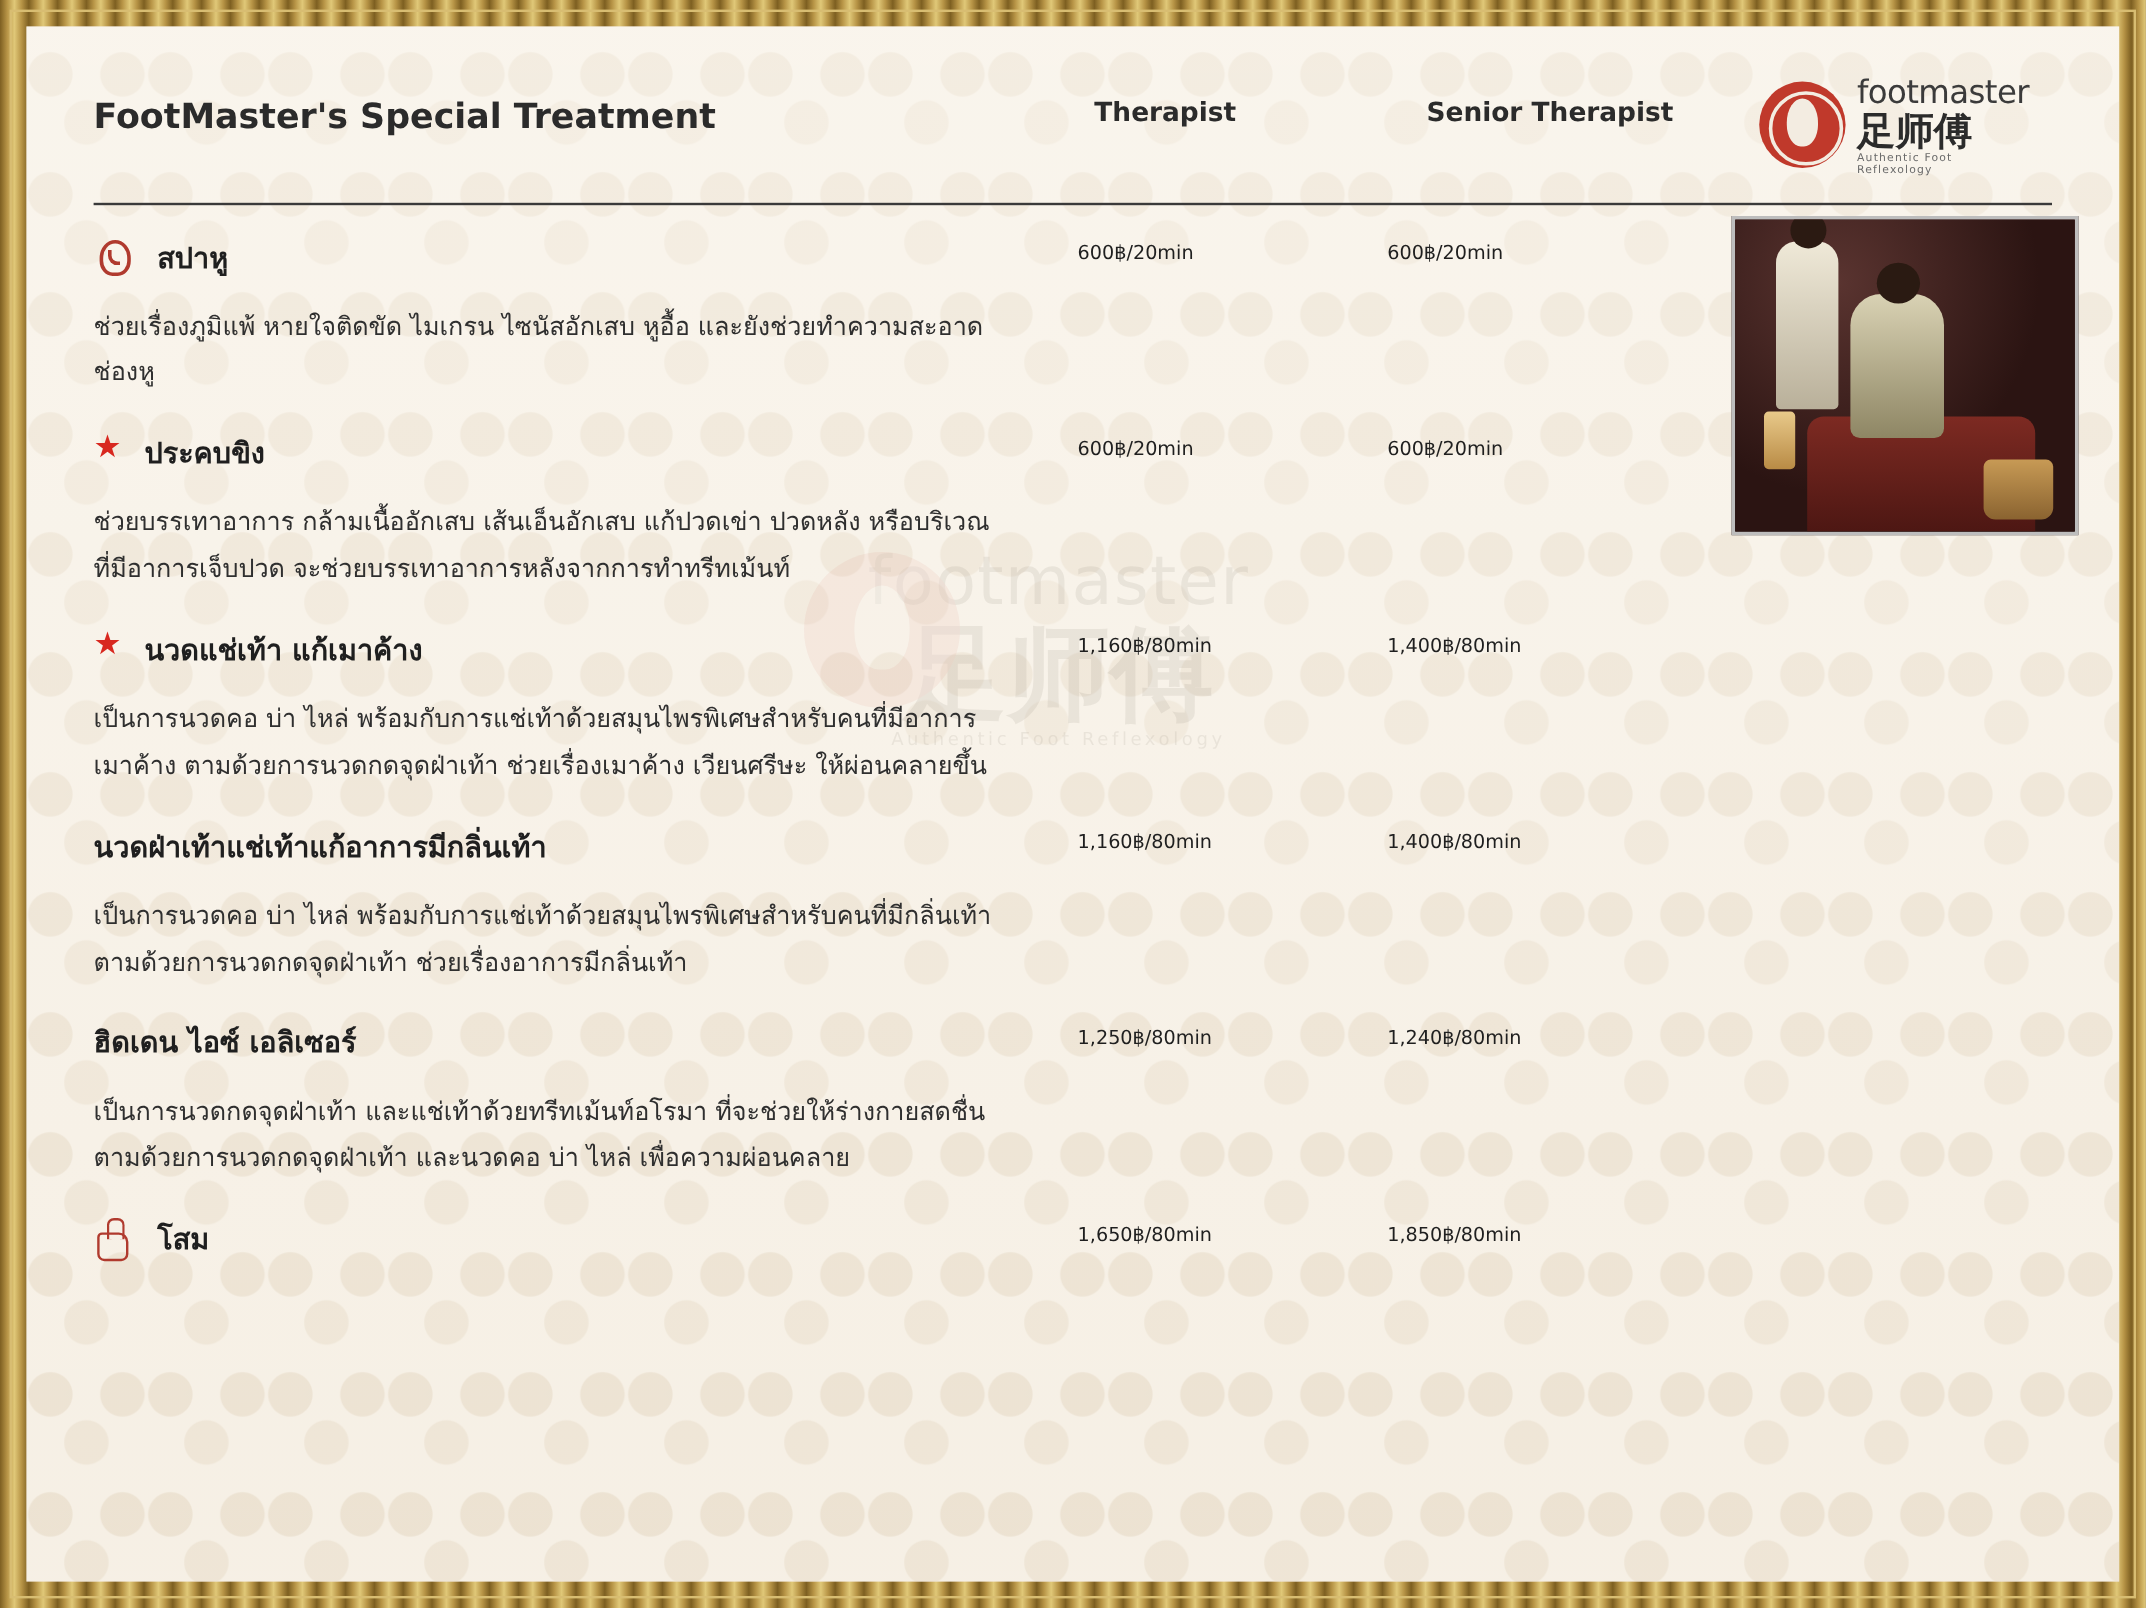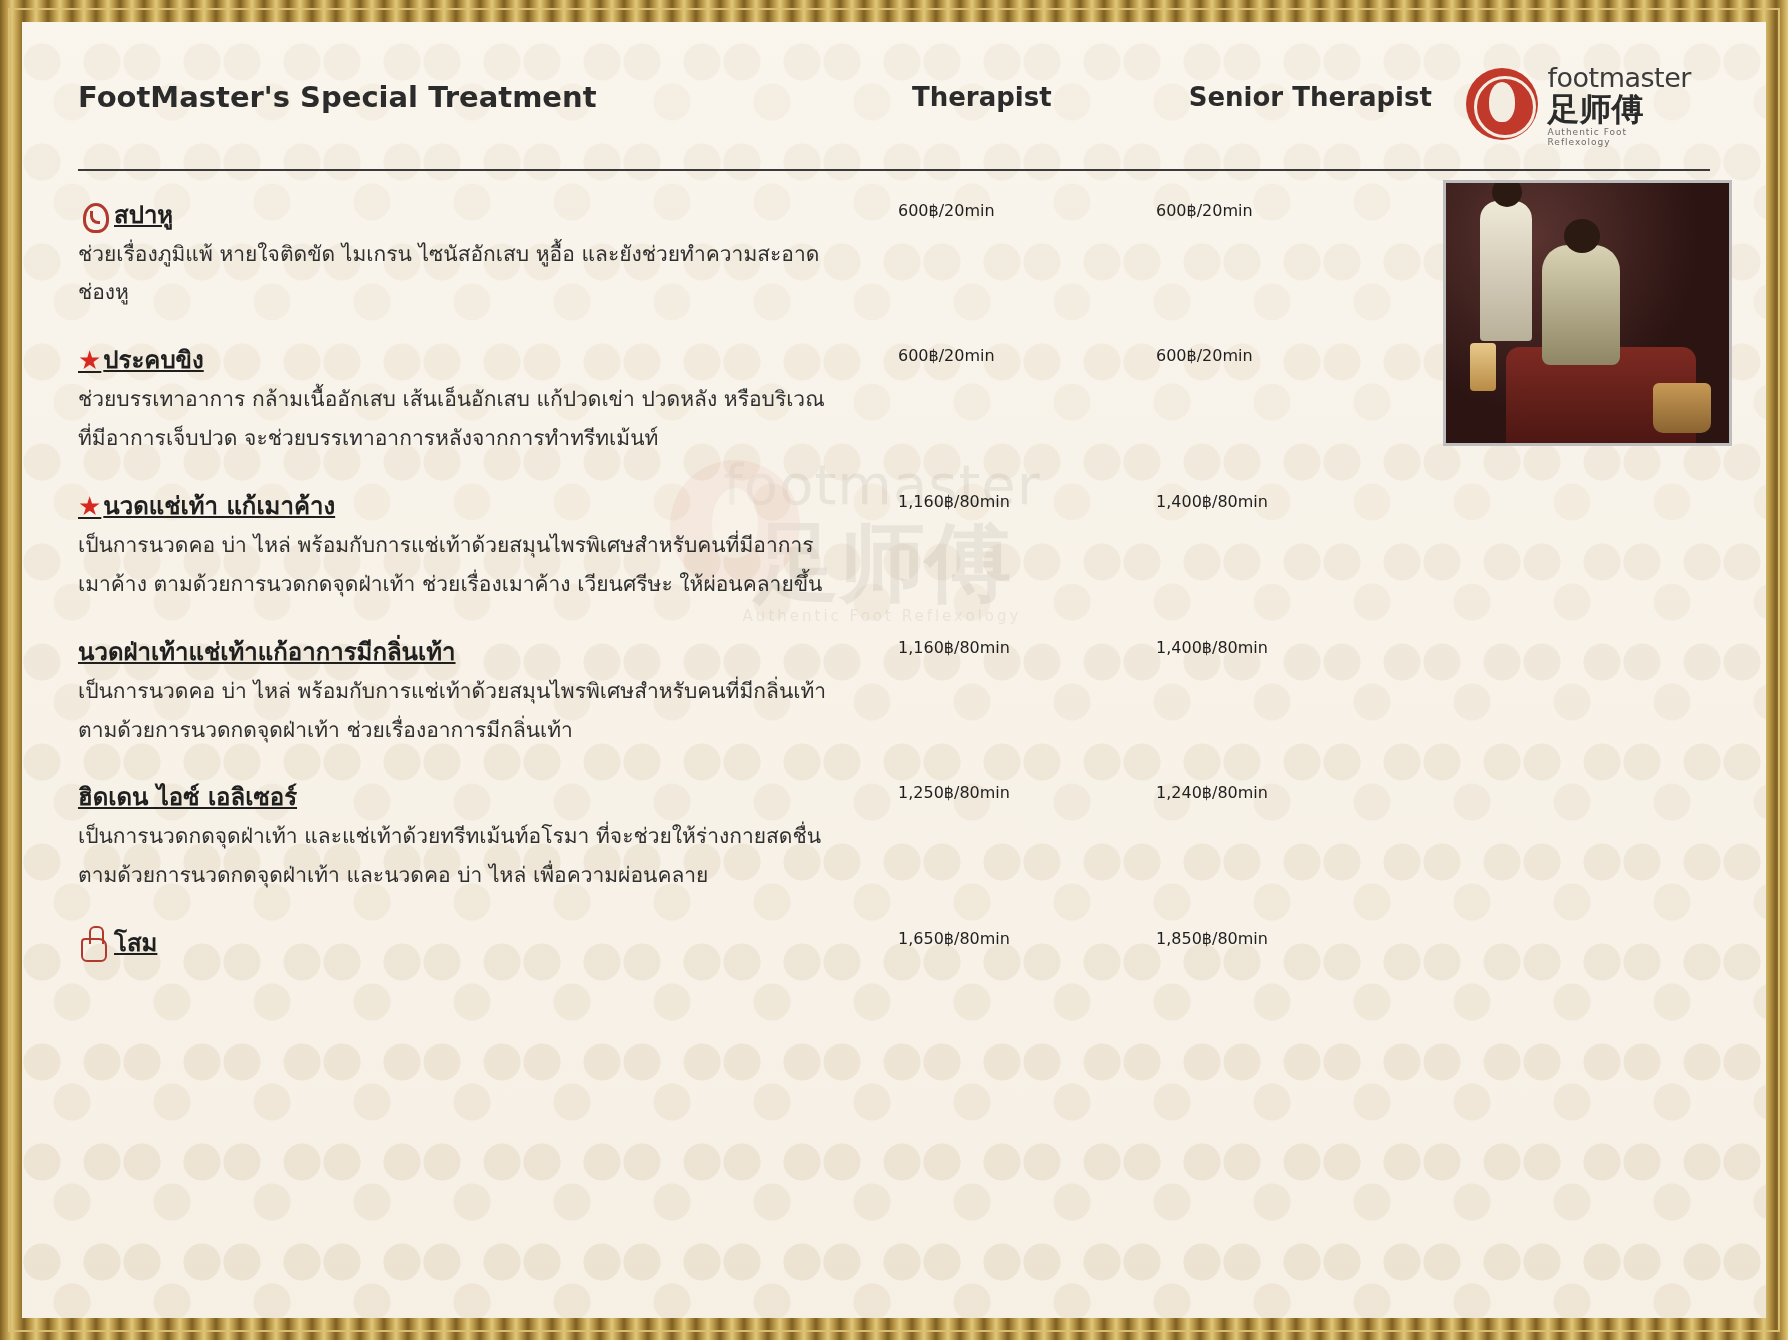--- a/index.html
+++ b/index.html
@@ -115,21 +115,21 @@
   }
   .head-title {
     width: 820px;
     font-size: 29px;
     font-weight: bold;
     color: #2b2b2b;
     padding-top: 18px;
   }
   .head-col {
     width: 258px;
-    font-size: 26px;
+    font-size: 22px;
     font-weight: bold;
     color: #2b2b2b;
     padding-top: 20px;
   }
   .logo {
     margin-left: auto;
     display: flex;
     align-items: center;
     gap: 10px;
     padding-right: 18px;
@@ -237,33 +237,31 @@
   
   .rows { margin-top: 26px; }
   .row {
     display: flex;
     align-items: flex-start;
     margin-bottom: 30px;
   }
   .row-main { width: 820px; padding-right: 40px; box-sizing: border-box; }
   .row-title {
     display: flex;
-    align-items: center;
-    gap: 0;
+    gap: 17px;
     font-size: 24px;
     font-weight: bold;
     color: #1f1f1f;
     line-height: 1.5;
-    text-decoration: underline;
   }
   .row-desc {
     font-size: 21px;
     color: #2f2f2f;
     line-height: 1.85;
-    margin-top: 2px;
+    margin-top: 20px;
     max-width: 760px;
   }
   .price {
     width: 258px;
     font-size: 16px;
     color: #1f1f1f;
     padding-top: 4px;
   }
 
   .bullet-star {

